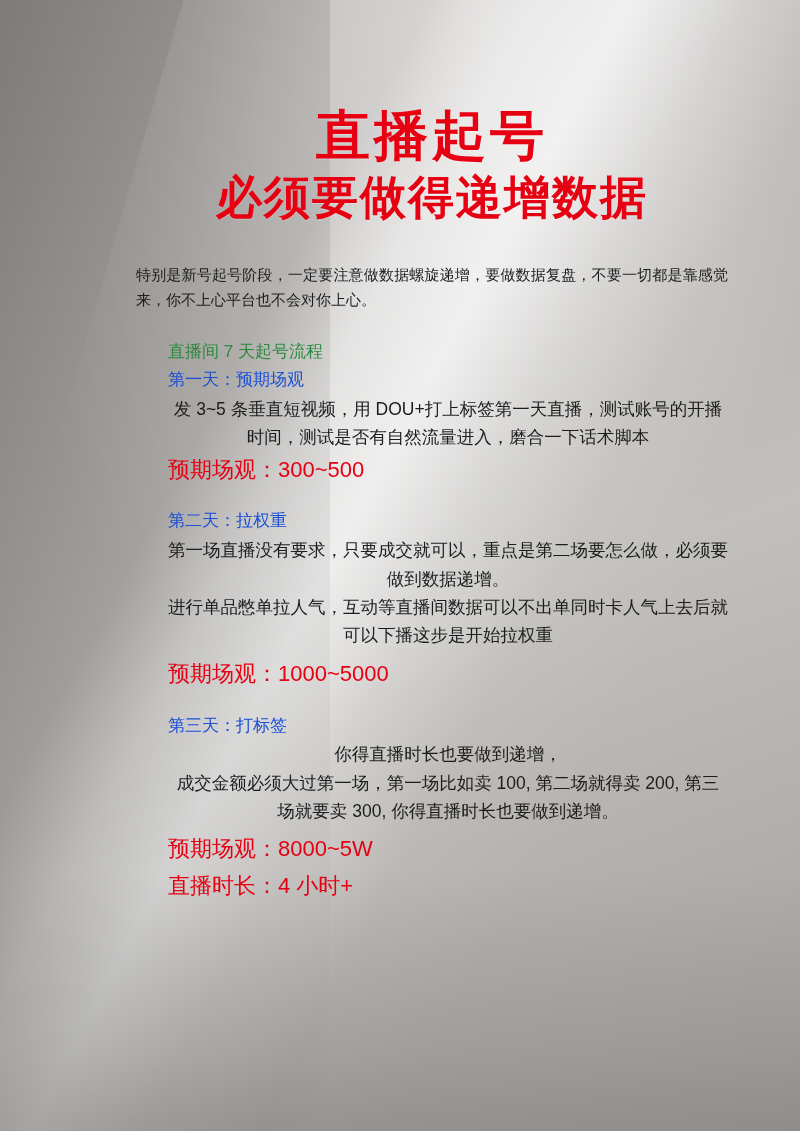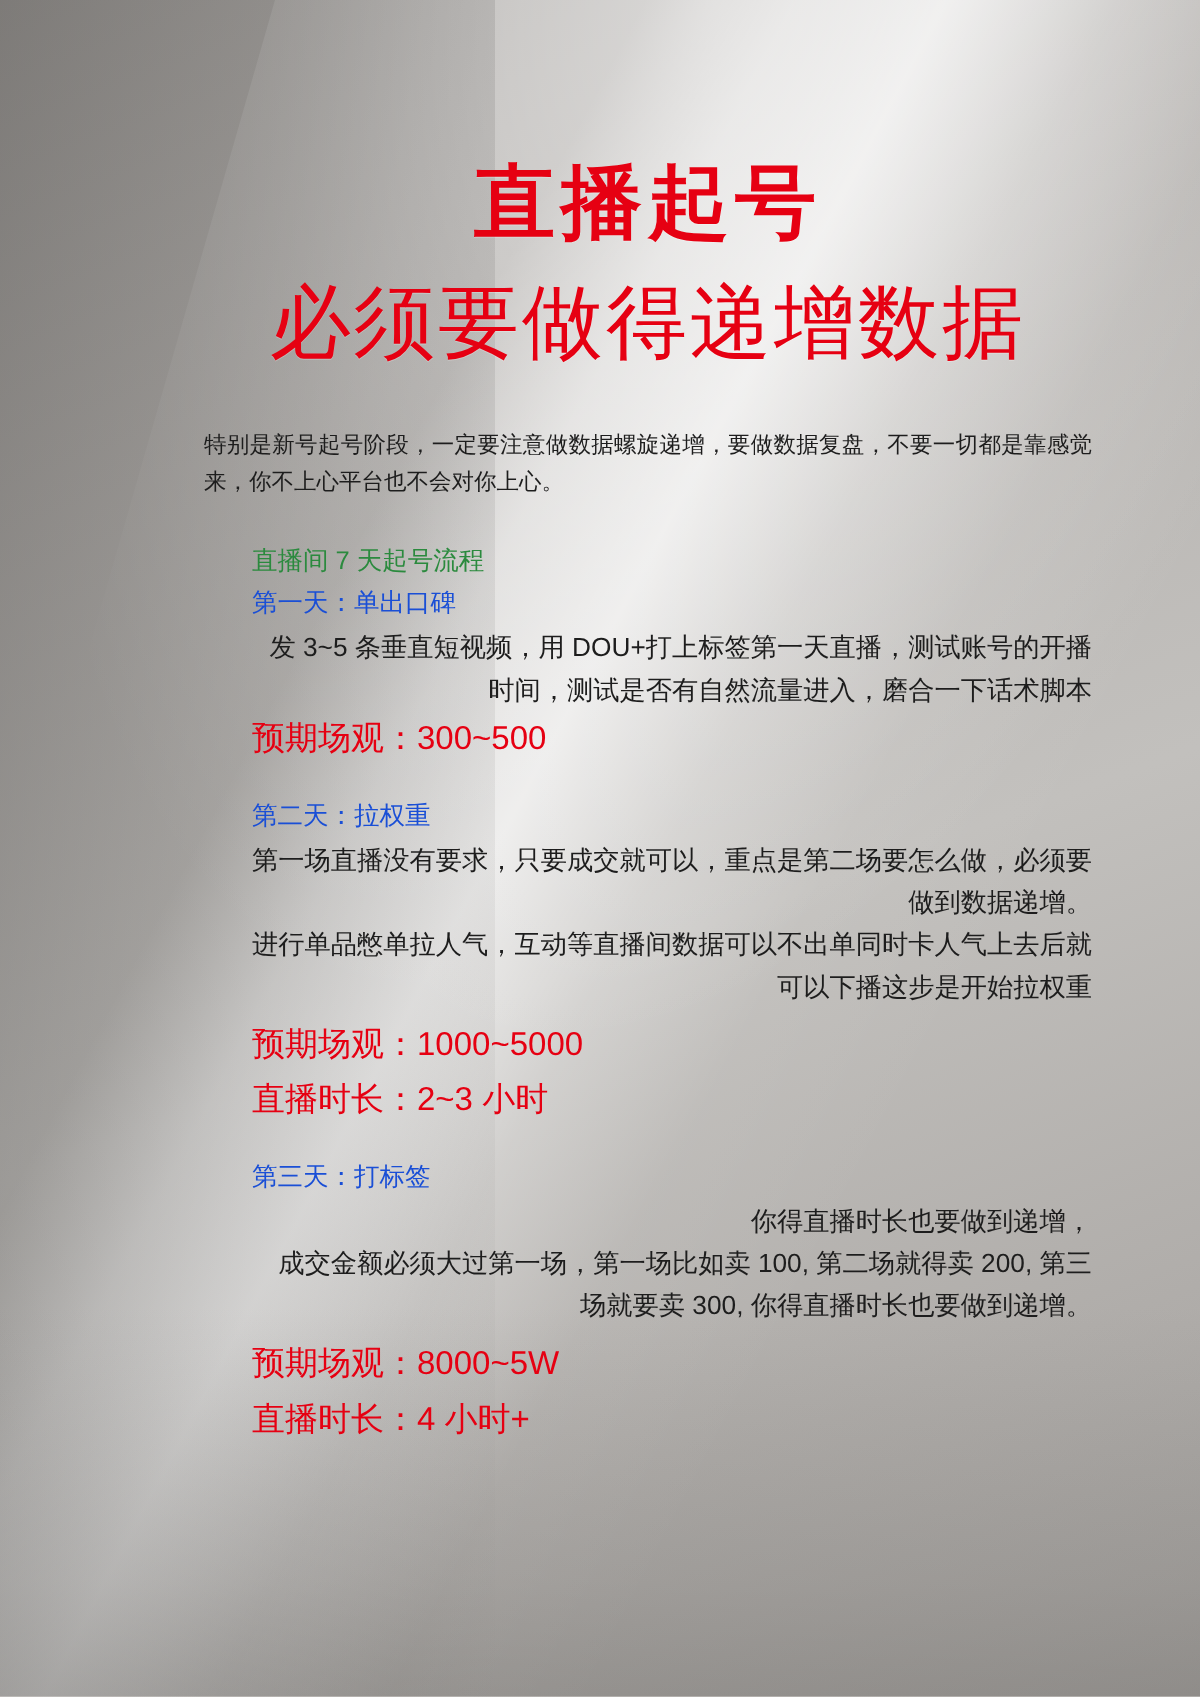--- a/index.html
+++ b/index.html
@@ -70,25 +70,24 @@
   .title-line1 {
     color: #e60012;
     font-weight: bold;
     font-size: 54px;
     letter-spacing: 4px;
     line-height: 1.18;
     text-shadow: 0 1px 0 rgba(255,255,255,0.25);
   }
   .title-line2 {
     color: #e60012;
-    font-weight: normal;
-    font-size: 54px;
+    font-weight: bold;
+    font-size: 46px;
     letter-spacing: 2px;
     line-height: 1.3;
-    margin-top: 12px;
     text-shadow: 0 1px 0 rgba(255,255,255,0.25);
   }
   .intro {
     margin-top: 34px;
     color: #1d1d1d;
     font-size: 15px;
     line-height: 1.68;
     text-align: justify;
   }
   .section {
@@ -103,21 +102,21 @@
   }
   .day-head {
     color: #1a4fd6;
     font-size: 17px;
     line-height: 1.75;
   }
   .body-text {
     color: #1d1d1d;
     font-size: 17.5px;
     line-height: 1.62;
-    text-align: right;
+    text-align: center;
   }
   .red-line {
     color: #e60012;
     font-size: 22px;
     line-height: 1.68;
   }
   .gap-sm { height: 6px; }
   .gap-md { height: 18px; }
 </style>
 </head>
@@ -134,34 +133,33 @@
       <div class="title-line1">直播起号</div>
       <div class="title-line2">必须要做得递增数据</div>
     </div>
 
     <div class="intro">特别是新号起号阶段，一定要注意做数据螺旋递增，要做数据复盘，不要一切都是靠感觉来，你不上心平台也不会对你上心。</div>
 
     <div class="section">
       <div class="section-flow-head">直播间 7 天起号流程</div>
 
       <div>
-        <div class="day-head">第一天：单出口碑</div>
+        <div class="day-head">第一天：预期场观</div>
         <div class="body-text">发 3~5 条垂直短视频，用 DOU+打上标签第一天直播，测试账号的开播时间，测试是否有自然流量进入，磨合一下话术脚本</div>
         <div class="red-line">预期场观：300~500</div>
       </div>
 
       <div class="gap-md"></div>
 
       <div>
         <div class="day-head">第二天：拉权重</div>
         <div class="body-text">第一场直播没有要求，只要成交就可以，重点是第二场要怎么做，必须要做到数据递增。</div>
         <div class="body-text">进行单品憋单拉人气，互动等直播间数据可以不出单同时卡人气上去后就可以下播这步是开始拉权重</div>
         <div class="gap-sm"></div>
         <div class="red-line">预期场观：1000~5000</div>
-        <div class="red-line">直播时长：2~3 小时</div>
       </div>
 
       <div class="gap-md"></div>
 
       <div>
         <div class="day-head">第三天：打标签</div>
         <div class="body-text">你得直播时长也要做到递增，</div>
         <div class="body-text">成交金额必须大过第一场，第一场比如卖 100, 第二场就得卖 200, 第三场就要卖 300, 你得直播时长也要做到递增。</div>
         <div class="gap-sm"></div>
         <div class="red-line">预期场观：8000~5W</div>

